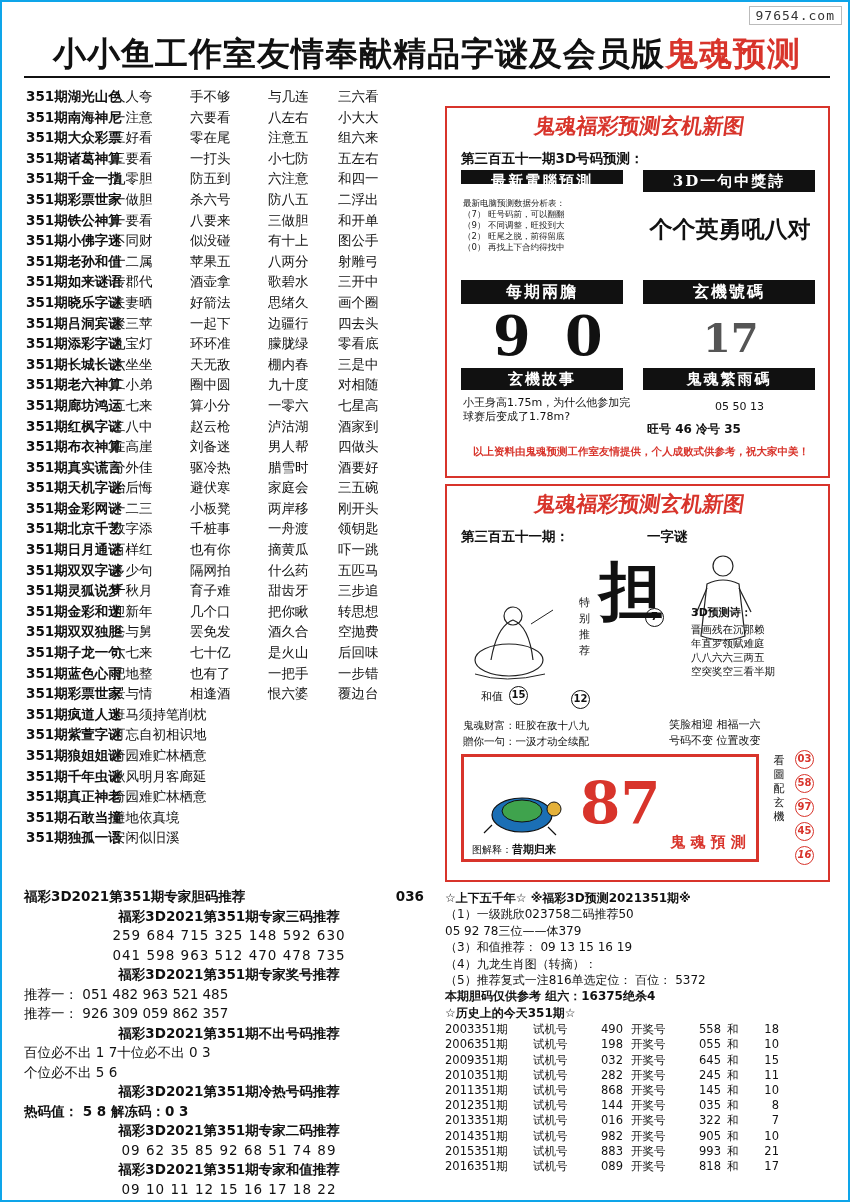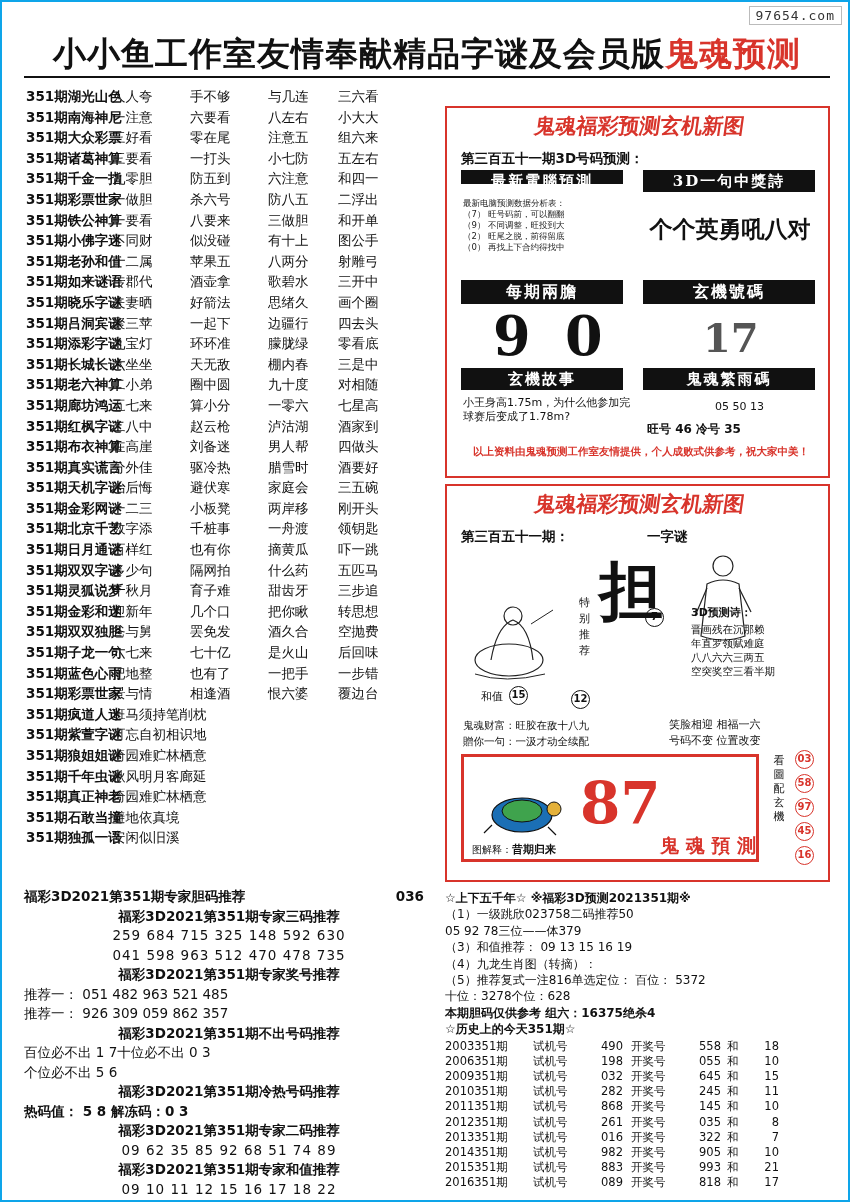--- a/index.html
+++ b/index.html
@@ -551,47 +551,46 @@
     <div class="inner-red" style="left:14px;top:268px;width:298px;height:108px;">
       <svg style="position:absolute;left:14px;top:24px;" width="90" height="60" viewBox="0 0 90 60">
         <ellipse cx="44" cy="34" rx="30" ry="17" fill="#1b6fb5" stroke="#111" stroke-width="1.2"></ellipse>
         <ellipse cx="44" cy="30" rx="20" ry="11" fill="#3fa34d" stroke="#111" stroke-width="1"></ellipse>
         <circle cx="76" cy="28" r="7" fill="#e4b13a" stroke="#111" stroke-width="1"></circle>
         <path d="M14 44 l-8 8 M70 46 l8 8" stroke="#111" stroke-width="1.2"></path>
       </svg>
       <div class="bignum" style="left:116px;top:12px;font-size:58px;color:#d8342b;">87</div>
       <div class="noteline" style="left:8px;top:86px;font-size:10px;">图解释：</div>
       <div class="noteline" style="left:48px;top:86px;font-size:11px;font-weight:bold;">昔期归来</div>
-      <div class="redhead" style="left:196px;top:76px;width:96px;font-size:19px;">鬼  魂  預  測</div>
+      <div class="redhead" style="left:196px;top:76px;width:96px;font-size:15px;">鬼  魂  預  測</div>
     </div>
 
     <div class="noteline" id="sidelabels" style="left:324px;top:268px;font-size:11px;text-align:center;width:16px;">
         <div>看</div>
         <div>圖</div>
         <div>配</div>
         <div>玄</div>
         <div>機</div>
       </div>
     <div id="sidecircles" style="position:absolute;left:348px;top:264px;">
         <div class="circle-num red" style="position: relative; margin-bottom: 5px;">03</div>
         <div class="circle-num red" style="position: relative; margin-bottom: 5px;">58</div>
         <div class="circle-num red" style="position: relative; margin-bottom: 5px;">97</div>
         <div class="circle-num red" style="position: relative; margin-bottom: 5px;">45</div>
-        <div class="circle-num red" style="position: relative; margin-bottom: 5px;">16</div>
+        <div class="circle-num red" style="position: relative; margin-bottom: 5px; font-style: italic;">16</div>
       </div>
   </div>
 
   <div class="rightbottom">
     <div class="rb-row rb-bold">☆上下五千年☆            ※福彩3D预测2021351期※</div>
     <div class="rb-row">（1）一级跳欣023758二码推荐50</div>
     <div class="rb-row">05  92  78三位——体379</div>
     <div class="rb-row">（3）和值推荐： 09  13  15  16  19</div>
     <div class="rb-row">（4）九龙生肖图（转摘）：</div>
     <div class="rb-row">（5）推荐复式一注816单选定位：  百位： 5372</div>
-    <div class="rb-row">十位：3278个位：628</div>
     <div class="rb-row rb-bold">本期胆码仅供参考  组六：16375绝杀4</div>
     <div class="rb-row rb-bold">☆历史上的今天351期☆</div>
     <div class="hist" id="history-table">
         <div class="hist-row">
           <span class="p">2003351期</span>
           <span class="t">试机号</span>
           <span class="n">490</span>
           <span class="o">开奖号</span>
           <span class="dn">558</span>
           <span class="h">和</span>
@@ -629,21 +628,21 @@
           <span class="t">试机号</span>
           <span class="n">868</span>
           <span class="o">开奖号</span>
           <span class="dn">145</span>
           <span class="h">和</span>
           <span class="v">10</span>
         </div>
         <div class="hist-row">
           <span class="p">2012351期</span>
           <span class="t">试机号</span>
-          <span class="n">261</span>
+          <span class="n">144</span>
           <span class="o">开奖号</span>
           <span class="dn">035</span>
           <span class="h">和</span>
           <span class="v">8</span>
         </div>
         <div class="hist-row">
           <span class="p">2013351期</span>
           <span class="t">试机号</span>
           <span class="n">016</span>
           <span class="o">开奖号</span>

